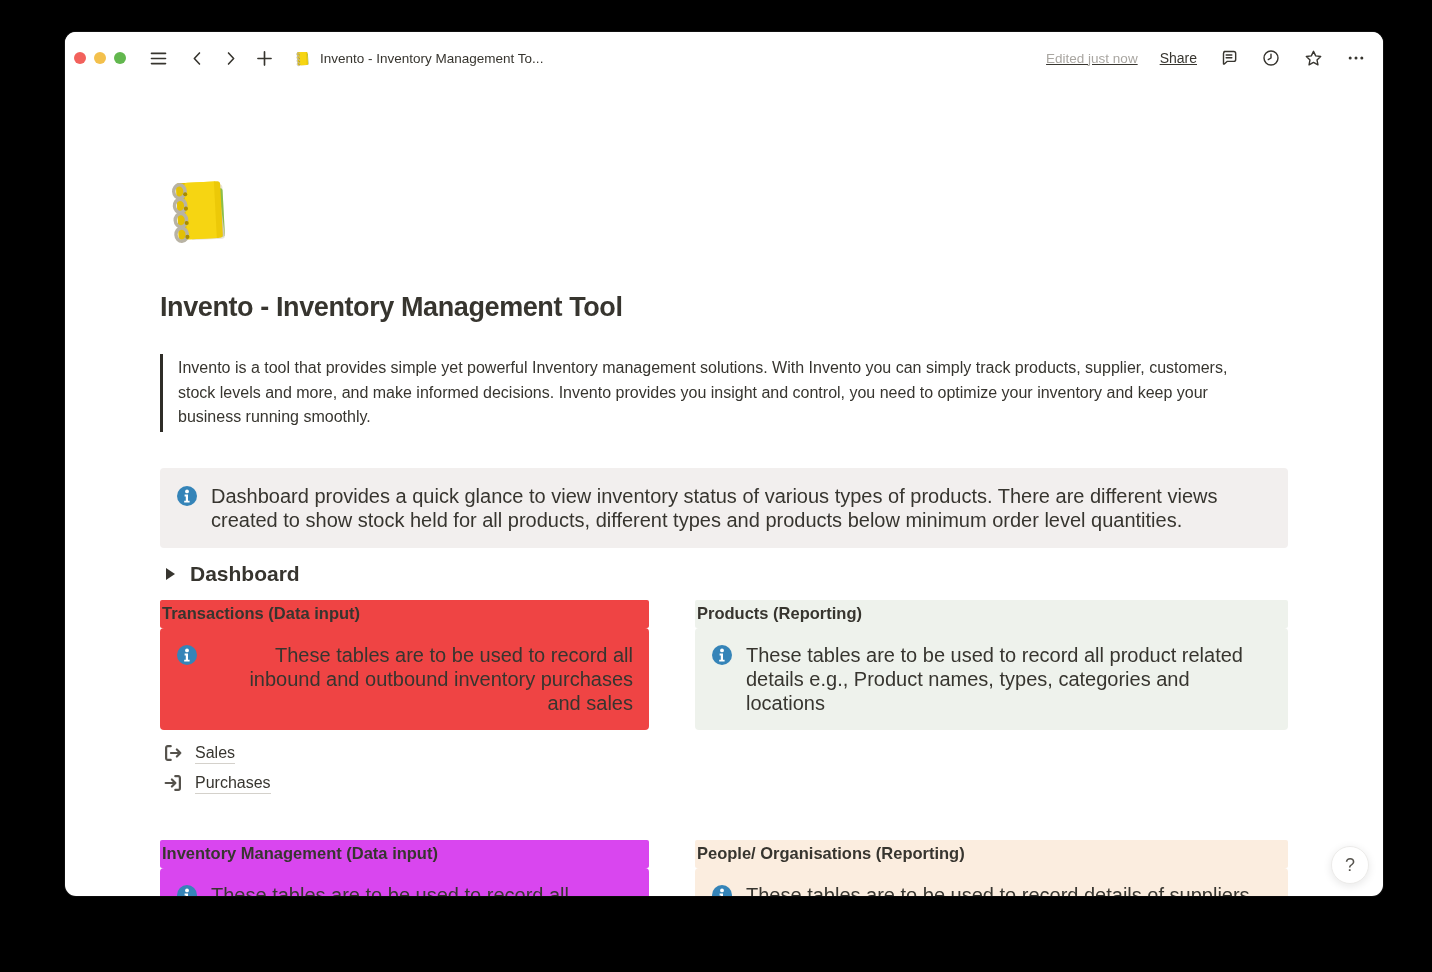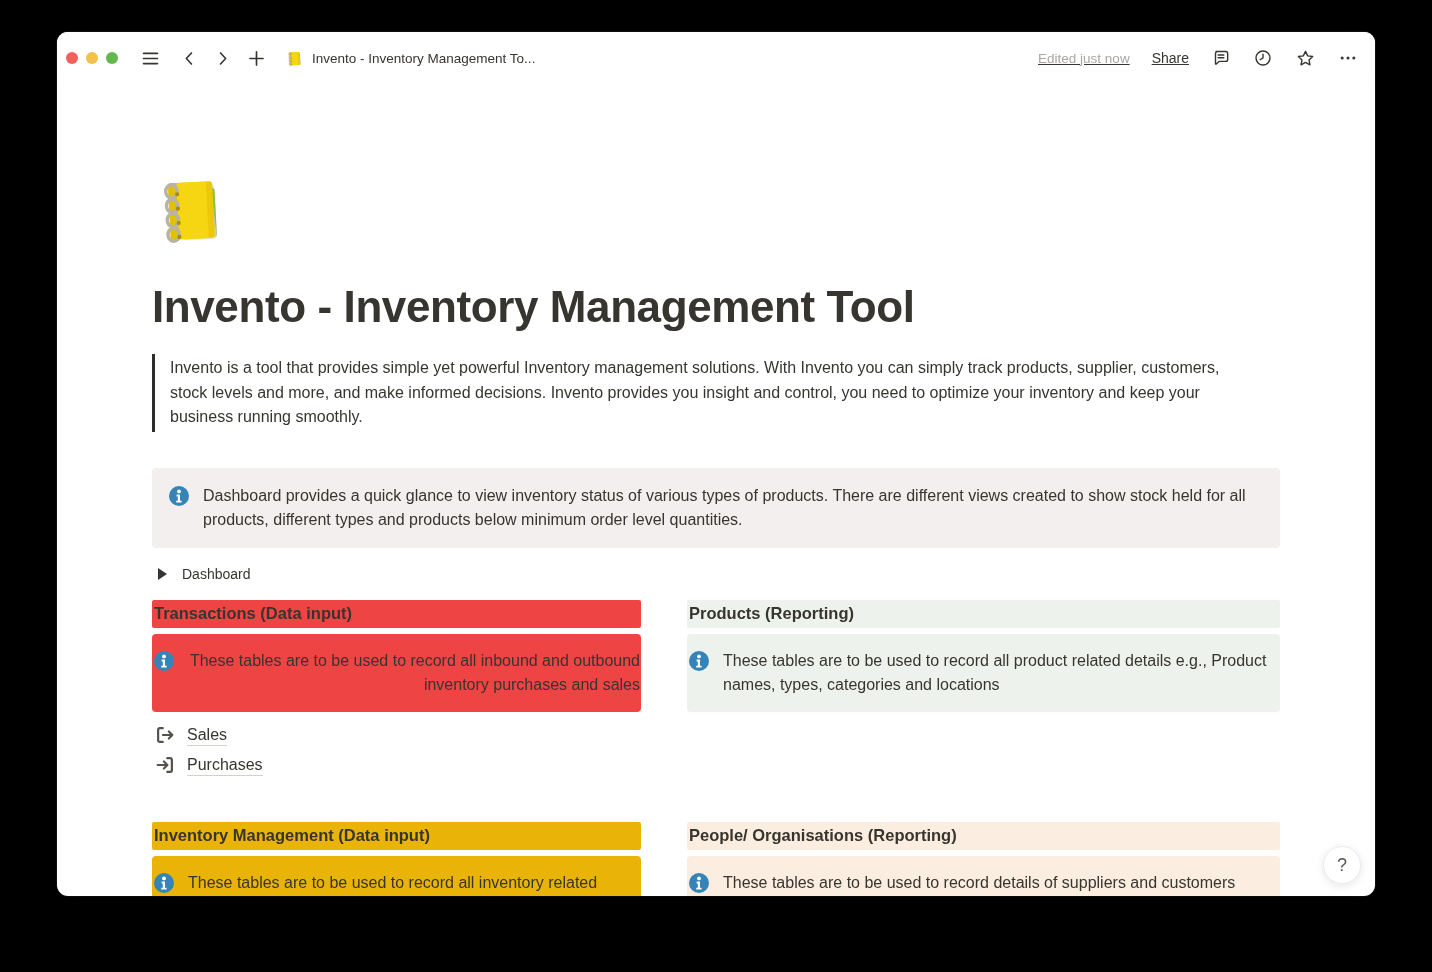--- a/index.html
+++ b/index.html
@@ -5,21 +5,21 @@
   * { box-sizing: border-box; margin: 0; padding: 0; }
   html,body { width:1432px; height:972px; }
   body {
     background:#000;
     font-family:"Liberation Sans", sans-serif;
     color:#37352f;
     position:relative;
     overflow:hidden;
   }
   .window {
-    position:absolute; left:57px; top:32px; width:1318px; height:864px;
+    position:absolute; left:65px; top:32px; width:1318px; height:864px;
     background:#fff; border-radius:11px; overflow:hidden;
     box-shadow:0 30px 70px rgba(0,0,0,.65), 0 0 0 1px rgba(255,255,255,.08);
   }
   
   .titlebar {
     height:52px; display:flex; align-items:center; padding:0 17px 0 9px;
     background:#fff; flex-shrink:0;
   }
   .lights { display:flex; gap:8px; align-items:center; }
   .light { width:12px; height:12px; border-radius:50%; }
@@ -28,45 +28,45 @@
   .nav svg { display:block; }
   .doc { display:flex; align-items:center; gap:9px; margin-left:19px; min-width:0; }
   .doc-title { font-size:13.5px; color:#37352f; white-space:nowrap; }
   .tb-right { margin-left:auto; display:flex; align-items:center; gap:22px;text-decoration:underline; }
   .edited { font-size:13.5px; color:#a9a6a1; }
   .share { font-size:14px; color:#37352f; cursor:pointer; }
   .tb-icon { display:flex; align-items:center; color:#37352f; cursor:pointer; }
   
   .content { height:812px; overflow:hidden; padding:0 95px; position:relative; }
   .page-emoji { margin-top:89px; display:block; }
-  h1.page-title { margin-top:36px; font-size:44px; line-height:48px; font-weight:700; letter-spacing:-.4px; color:#37352f; }
+  h1.page-title { margin-top:36px; font-size:27px; line-height:48px; font-weight:700; letter-spacing:-.4px; color:#37352f; }
   .quote {
     margin-top:23px; border-left:3px solid #2f2d28; padding:2px 0 2px 15px;
     font-size:16px; line-height:24.5px; color:#37352f; width:1095px;
   }
   .callout { display:flex; gap:13px; border-radius:4px; }
   .callout-main { margin-top:36px; background:#f2efee; padding:16px; font-size:16px; line-height:24px; }
   .callout .ico { flex-shrink:0; margin-top:1px; }
-  .callout .txt { font-size:16px; line-height:24px; color:#37352f; }
+  .callout .txt { font-size:20px; line-height:24px; color:#37352f; }
   .toggle { margin-top:12px; height:28px; display:flex; align-items:center; gap:15px; padding-left:6px; cursor:pointer; }
   .tri { width:0; height:0; border-left:9px solid #37352f; border-top:6px solid transparent; border-bottom:6px solid transparent; }
-  .toggle-label { font-size:14px; font-weight:400; }
+  .toggle-label { font-size:21px; font-weight:700; }
   
   .columns { display:flex; gap:46px; margin-top:12px; }
   .columns.row2 { margin-top:39px; }
   .col-a { width:489px; flex-shrink:0; }
   .col-b { width:593px; flex-shrink:0; }
   .sec-head {
     height:28px; display:flex; align-items:center; padding-left:2px;
     font-size:16.5px; font-weight:600; color:#37352f; border-radius:2px;
   }
-  .sec-callout { margin-top:6px; padding:15px 1px; font-size:16px; line-height:24px; }
+  .sec-callout { padding:15px 16px; font-size:16px; line-height:24px; }
   .bg-pink   { background:#ef4444;text-align:right; }
   .bg-green  { background:#eef2ec; }
-  .bg-yellow { background:#eab308; }
+  .bg-yellow { background:#d946ef; }
   .bg-peach  { background:#fbeddf; }
   .links { margin-top:11px; }
   .link-row { display:flex; align-items:center; gap:11px; height:24px; margin-bottom:6px; padding-left:2px; cursor:pointer; }
   .link-row .lnk-ico { color:#55524c; display:flex; }
   .link-label {
     font-size:16px; font-weight:500; color:#37352f;
     border-bottom:1px solid #d4d1cb; line-height:21px;
   }
   
   .help-btn {

